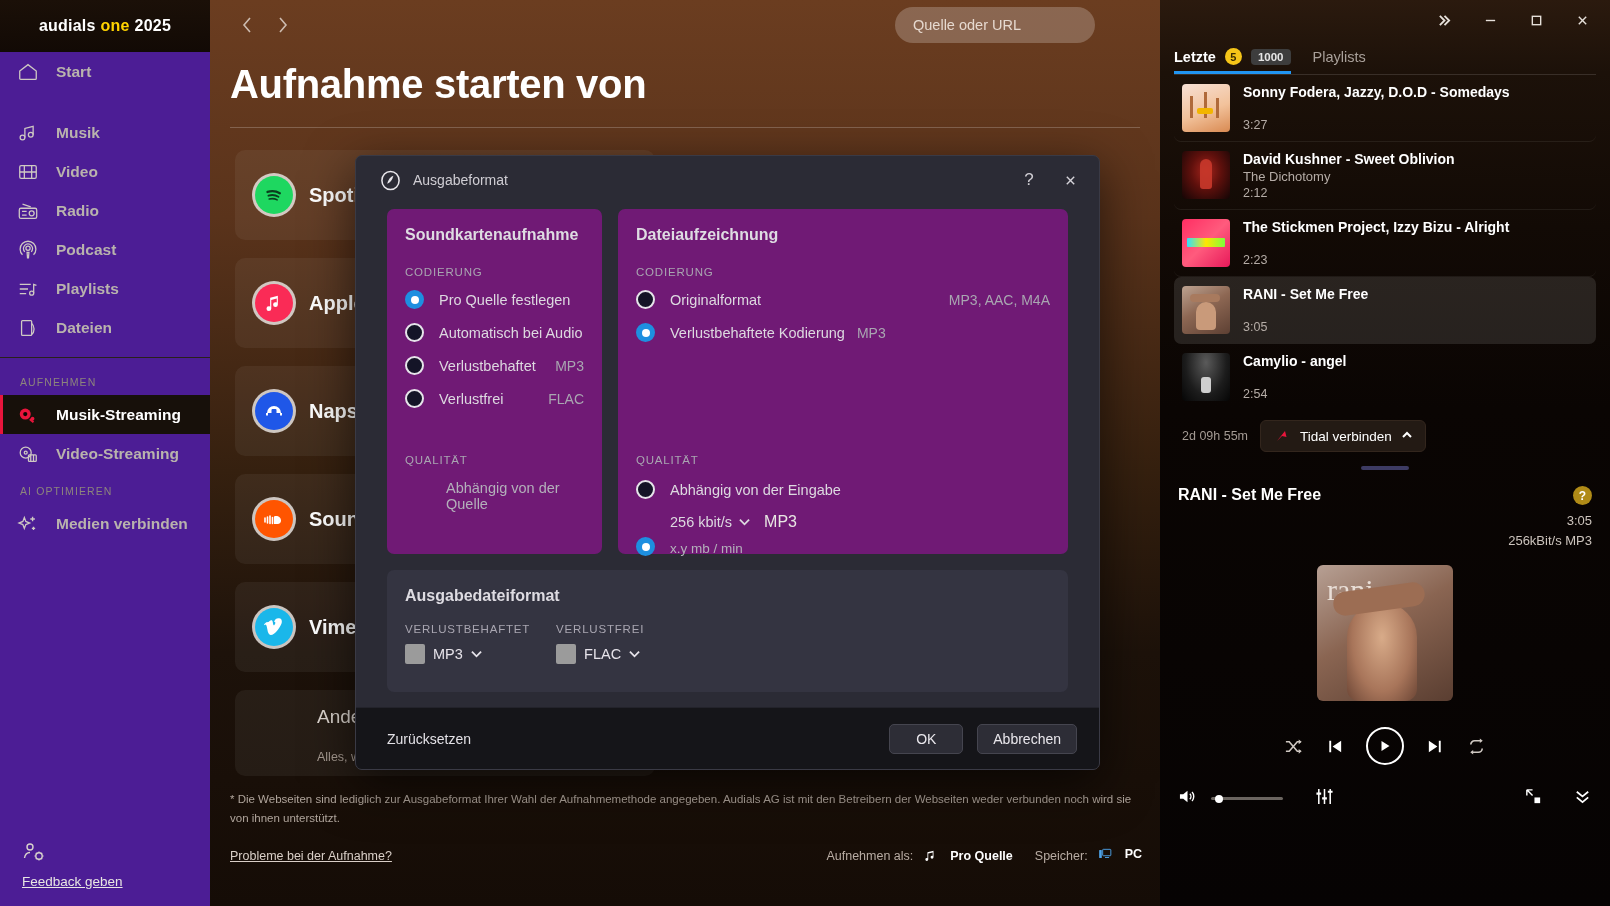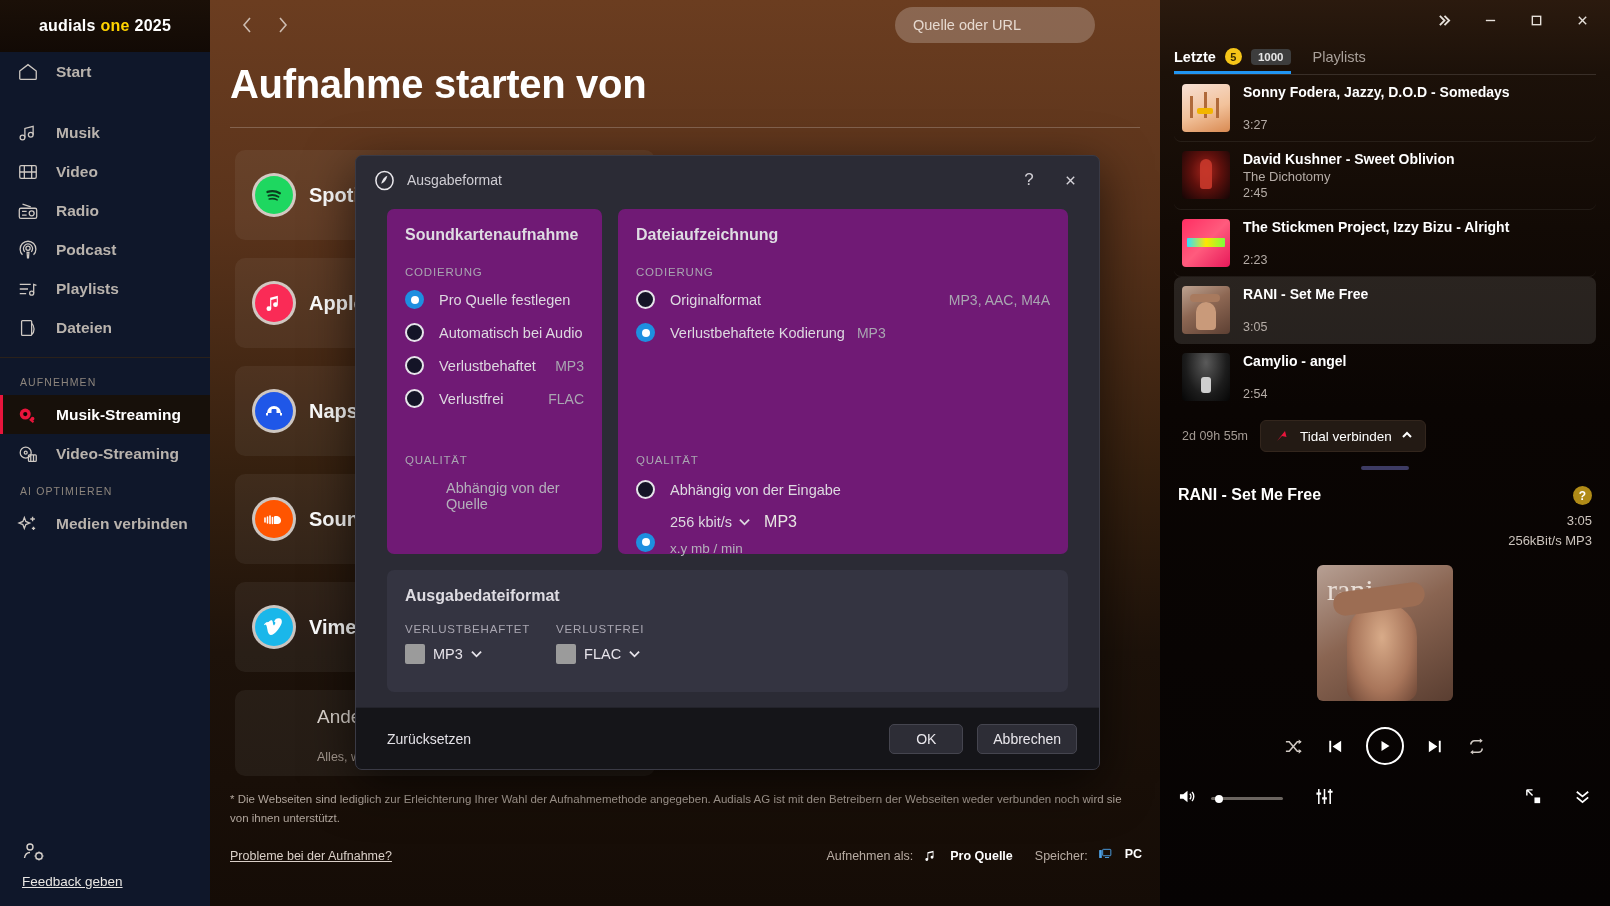--- a/index.html
+++ b/index.html
@@ -8,21 +8,21 @@
     background: #120a06;
     font-family: "Liberation Sans", sans-serif;
     color: #e8e6e3;
     -webkit-font-smoothing: antialiased;
   }
   .app { position: relative; width: 1610px; height: 906px; display: flex; }
 
   
   .sidebar {
     width: 210px; height: 906px; flex: 0 0 210px;
-    background: #0f172a;
+    background: #4c1d95;
     display: flex; flex-direction: column;
     position: relative; z-index: 5;
   }
   .brand {
     height: 52px; display: flex; align-items: center; justify-content: center;
     font-size: 16px; font-weight: bold; letter-spacing: .2px;
     background: linear-gradient(180deg,#1b1008 0%, #120a05 100%);
   }
   .brand .b-audials { color:#ffffff; }
   .brand .b-one { color:#ffd400; margin:0 5px; }
@@ -187,21 +187,21 @@
   
   .overlay { position:absolute; inset:0; z-index: 40; pointer-events:none; }
   .dialog {
     position:absolute; left:355px; top:155px; width:745px; height:615px;
     background:#2b2b35; border-radius:7px;
     box-shadow: 0 14px 50px rgba(0,0,0,0.6);
     display:flex; flex-direction:column; pointer-events:auto;
     border: 1px solid #3a3a45;
   }
   .dlg-title {
-    height:48px; display:flex; align-items:center; padding: 0 14px 0 18px; gap:12px;
+    height:48px; display:flex; align-items:center; padding: 0 14px 0 18px; gap:12px;margin-left:6px;
   }
   .dlg-logo { width:21px;height:21px; flex:0 0 21px; }
   .dlg-tlabel { font-size:14px; color:#cfcdd3; flex:1; }
   .dlg-help { width:28px;height:28px; display:flex;align-items:center;justify-content:center;
               font-size:17px; color:#cfcdd3; cursor:pointer; border-radius:4px; }
   .dlg-close { width:30px;height:28px; display:flex;align-items:center;justify-content:center;
                color:#cfcdd3; cursor:pointer; border-radius:4px; }
   .dlg-close svg { width:13px;height:13px; stroke:#d5d3d9; stroke-width:1.5; fill:none; }
 
   .dlg-body { flex:1; padding: 5px 31px 0 31px; }
@@ -220,21 +220,21 @@
   }
   .radio.on { border-color:#1e8fe0; background:#1e8fe0; }
   .radio.on::after { content:""; position:absolute; left:3.5px; top:3.5px; width:8px;height:8px;
                      border-radius:50%; background:#fff; }
   .radio-row .rlabel { font-size:14.5px; color:#ddd9e0; margin-left: 15px; }
   .radio-row .rval { font-size:14px; color:#a9a6b1; margin-left: auto; }
   .radio-row .rval.inline { margin-left: 12px; }
   .qual-cap { font-size:11.5px; letter-spacing:.8px; color:#a9a6b1; margin-top: 46px; margin-bottom: 14px; }
   .qual-cap.r { margin-top: 98px; }
   .depend { font-size:14.5px; color:#b3b0ba; padding-left: 41px; margin-top: 6px; }
-  .bitrate-row { display:flex; align-items:center; margin-bottom: 6px; }
+  .bitrate-row { display:flex; align-items:flex-end; margin-bottom: 6px; }
   .bitrate-col { margin-left: 15px; }
   .bitrate-main { display:flex; align-items:center; gap: 14px; }
   .drop { display:flex; align-items:center; gap:7px; font-size:14.5px; color:#ddd9e0; cursor:pointer; }
   .drop svg { width:11px;height:8px; stroke:#ddd9e0; fill:none; stroke-width:2; }
   .sizehint { font-size:13.5px; color:#b3b0ba; margin-top: 10px; }
 
   .outcard {
     background:#343441; border-radius:7px; margin-top: 16px; padding: 17px 18px 22px 18px;
     height: 122px;
   }
@@ -459,21 +459,21 @@
             </svg>
         </span>
         <span class="tname">Vimeo</span>
       </div>
       <div class="tile other">
         <span class="ot">Andere Quellen</span>
         <span class="os" style="padding-left:82px">Alles, was über die</span>
       </div>
     </div>
 
-    <div class="footnote">* Die Webseiten sind lediglich zur Erleichterung Ihrer Wahl der Aufnahmemethode angegeben. Audials AG ist mit den Betreibern der Webseiten weder verbunden noch wird sie von ihnen unterstützt.</div>
+    <div class="footnote">* Die Webseiten sind lediglich zur Ausgabeformat Ihrer Wahl der Aufnahmemethode angegeben. Audials AG ist mit den Betreibern der Webseiten weder verbunden noch wird sie von ihnen unterstützt.</div>
 
     <div class="bottomrow">
       <span class="probl">Probleme bei der Aufnahme?</span>
       <span class="brgt">
         <span class="lbl">Aufnehmen als:</span>
         <span class="val">
           <svg viewBox="0 0 24 24">
               <path d="M9 18a2.5 2.5 0 1 1-2.5-2.5c.4 0 .8.1 1.1.3V5.5L18 3.2V14a2.5 2.5 0 1 1-2.5-2.5c.4 0 .8.1 1.1.3V6.1L9 7.8z"></path>
             </svg>
           <span>Pro Quelle</span>
@@ -544,21 +544,21 @@
         </div>
       </div>
 
       <div class="track">
         <div class="art" style="background:radial-gradient(ellipse at 50% 42%,#a5241c 0%,#5e100c 45%,#120505 100%);">
           <div style="position:absolute;left:18px;top:8px;width:12px;height:30px;background:#c9382b;border-radius:6px 6px 3px 3px;opacity:.9;"></div>
         </div>
         <div class="tinfo">
           <div class="ttitle">David Kushner - Sweet Oblivion</div>
           <div class="talbum">The Dichotomy</div>
-          <div class="ttime">2:45</div>
+          <div class="ttime">2:12</div>
         </div>
       </div>
 
       <div class="track">
         <div class="art" style="background:linear-gradient(135deg,#ff2e63 0%,#ff5b7d 50%,#e8195a 100%);">
           <div style="position:absolute;left:5px;top:19px;width:38px;height:9px;background:linear-gradient(90deg,#2de0ff,#ffe600,#7cff3d);border-radius:1px;"></div>
         </div>
         <div class="tinfo">
           <div class="ttitle">The Stickmen Project, Izzy Bizu - Alright</div>
           <div class="ttime">2:23</div>

